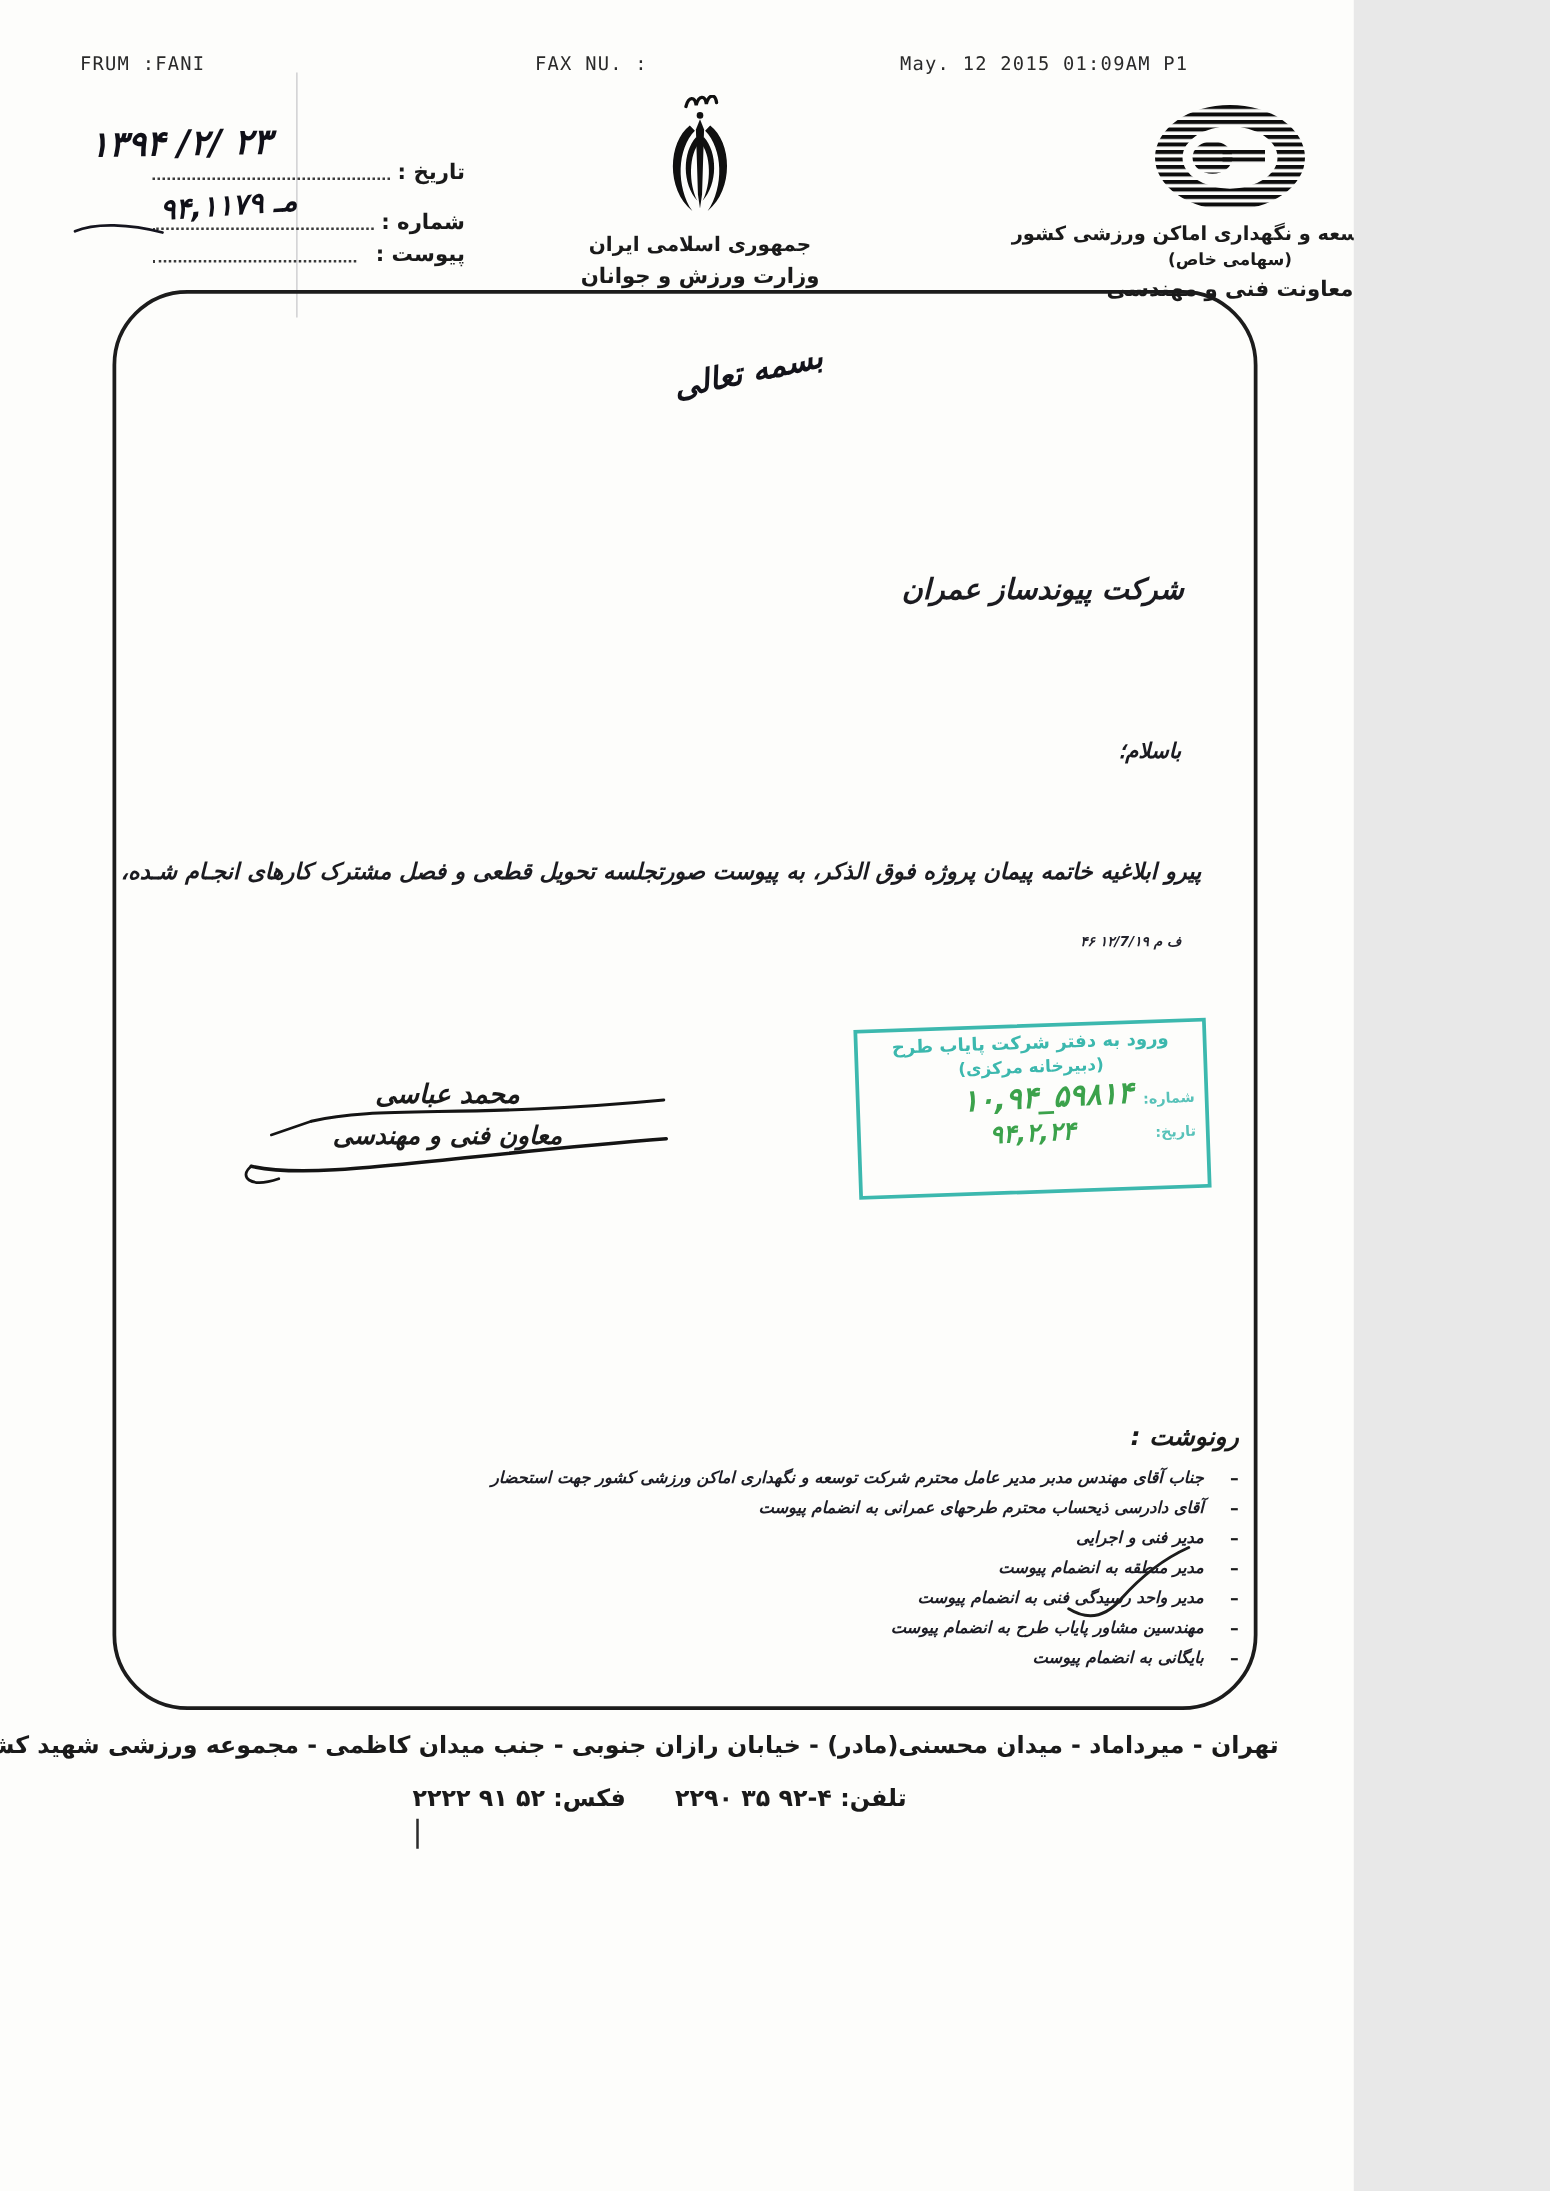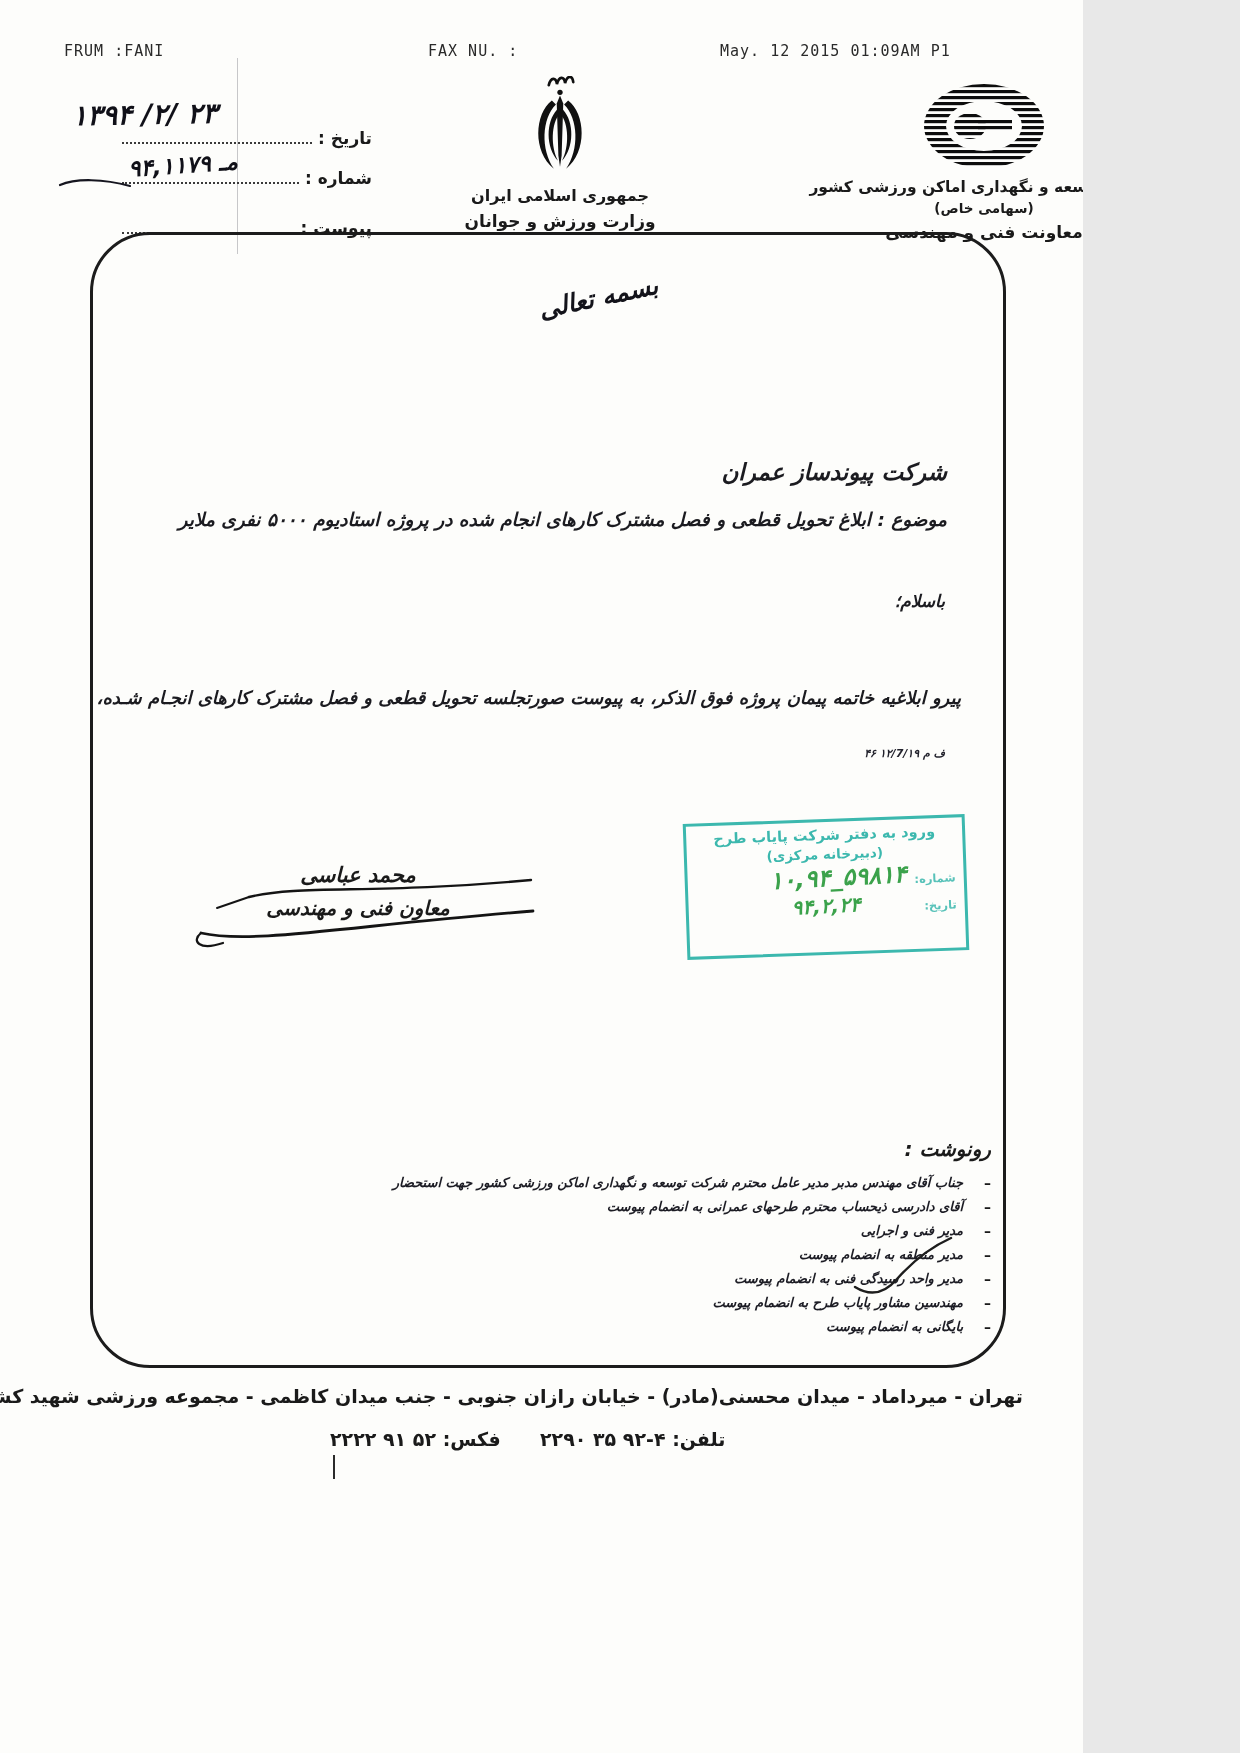--- a/index.html
+++ b/index.html
@@ -20,21 +20,21 @@
 
   
   .artifact-vline { position:absolute; left:237px; top:58px; height:196px; border-left:1.5px solid #9a9aa0; opacity:.55; }
   .artifact-tick  { position:absolute; left:333px; top:1455px; height:24px; border-left:2px solid #2b2b2b; }
 
   
   .lh-left { position:absolute; left:60px; top:0; width:312px; }
   .field-row { position:absolute; display:flex; direction:rtl; align-items:flex-end; width:250px; right:0; }
   .field-row .lbl { font-size:17px; font-weight:bold; white-space:nowrap; }
   .field-row .dots { flex:1; border-bottom:2.5px dotted #3a3a3a; margin:0 6px 4px 0; height:14px; }
-  .row-date { top:128px; } .row-num { top:168px; } .row-att { top:218px;gap:10px; }
+  .row-date { top:128px; } .row-num { top:168px; } .row-att { top:194px;gap:10px; }
   .hand { font-style:italic; font-weight:bold; color:#101018; }
   .hw-date { position:absolute; left:72px; top:98px; font-size:28px; letter-spacing:3px; transform:rotate(-1deg); white-space:nowrap; }
   .hw-num  { position:absolute; left:128px; top:152px; font-size:23px; transform:rotate(-4deg); white-space:nowrap; }
   .hw-swoosh { position:absolute; left:58px; top:176px; }
 
   
   .lh-center { position:absolute; left:438px; top:76px; width:244px; text-align:center; }
   .lh-center .country  { font-size:16px; font-weight:bold; margin-top:8px; }
   .lh-center .ministry { font-size:17px; font-weight:bold; margin-top:6px; letter-spacing:.5px; }
 
@@ -161,21 +161,20 @@
     <div class="company" dir="rtl">شرکت توسعه و نگهداری اماکن ورزشی کشور</div>
     <div class="ctype" dir="rtl">(سهامی خاص)</div>
     <div class="dept" dir="rtl">معاونت فنی و مهندسی</div>
   </div>
 
   <div class="letter-box">
 
     <span class="bismillah" dir="rtl">بسمه تعالی</span>
 
     <div class="fa-it recipient">شرکت پیوندساز عمران</div>
-    <div class="fa-it subject">موضوع : ابلاغ تحویل قطعی و فصل مشترک کارهای انجام شده در پروژه استادیوم ۵۰۰۰ نفری ملایر</div>
     <div class="fa-it salutation">باسلام؛</div>
     <div class="fa-it body1">پیرو ابلاغیه خاتمه پیمان پروژه فوق الذکر، به پیوست صورتجلسه تحویل قطعی و فصل مشترک کارهای انجـام شـده،</div>
     <div class="body2">
       <span class="margin-note num-ltr">۴۶ ف م ۱۲/7/۱۹</span>
     </div>
 
     <div class="sig">
       <div class="sig-name" dir="rtl">محمد عباسی</div>
       <div class="sig-title" dir="rtl">معاون فنی و مهندسی</div>
     </div>

